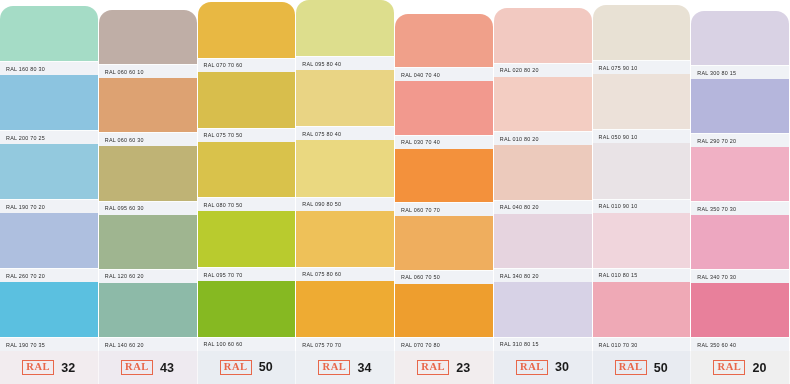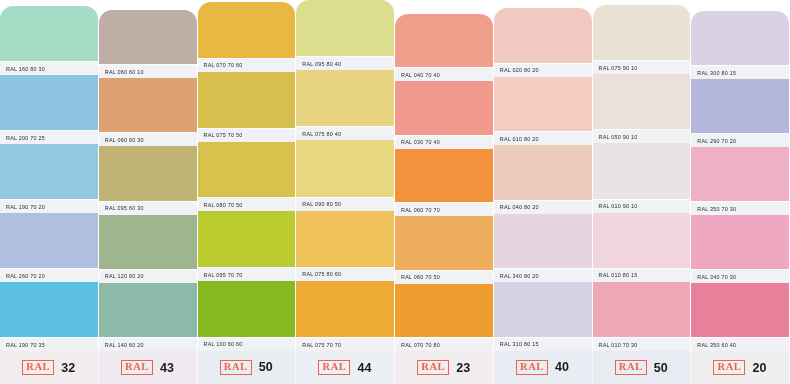--- a/index.html
+++ b/index.html
@@ -222,21 +222,21 @@
         </div>
       </div>
       <div class="card">
         <div class="swatch" title="RAL 075 70 70" style="background: rgb(238, 171, 51);"></div>
         <div class="label-strip" style="background: rgb(240, 242, 246);">
           <span class="code">RAL 075 70 70</span>
         </div>
       </div>
       <div class="footer" style="background: rgb(236, 239, 243);">
         <span class="ral-mark" style="border-color: rgb(232, 103, 74); color: rgb(232, 103, 74);">RAL</span>
-        <span class="ral-num">44</span>
+        <span class="ral-num">34</span>
       </div>
     </div>
     <div class="column" style="padding-top: 14px;">
       <div class="card top">
         <div class="swatch" title="RAL 040 70 40" style="background: rgb(240, 160, 138);"></div>
         <div class="label-strip" style="background: rgb(240, 242, 246);">
           <span class="code">RAL 040 70 40</span>
         </div>
       </div>
       <div class="card">
@@ -294,21 +294,21 @@
         </div>
       </div>
       <div class="card">
         <div class="swatch" title="RAL 310 80 15" style="background: rgb(215, 210, 230);"></div>
         <div class="label-strip" style="background: rgb(240, 242, 246);">
           <span class="code">RAL 310 80 15</span>
         </div>
       </div>
       <div class="footer" style="background: rgb(233, 236, 242);">
         <span class="ral-mark" style="border-color: rgb(232, 103, 74); color: rgb(232, 103, 74);">RAL</span>
-        <span class="ral-num">40</span>
+        <span class="ral-num">30</span>
       </div>
     </div>
     <div class="column" style="padding-top: 5px;">
       <div class="card top">
         <div class="swatch" title="RAL 075 90 10" style="background: rgb(232, 225, 212);"></div>
         <div class="label-strip" style="background: rgb(240, 242, 246);">
           <span class="code">RAL 075 90 10</span>
         </div>
       </div>
       <div class="card">

